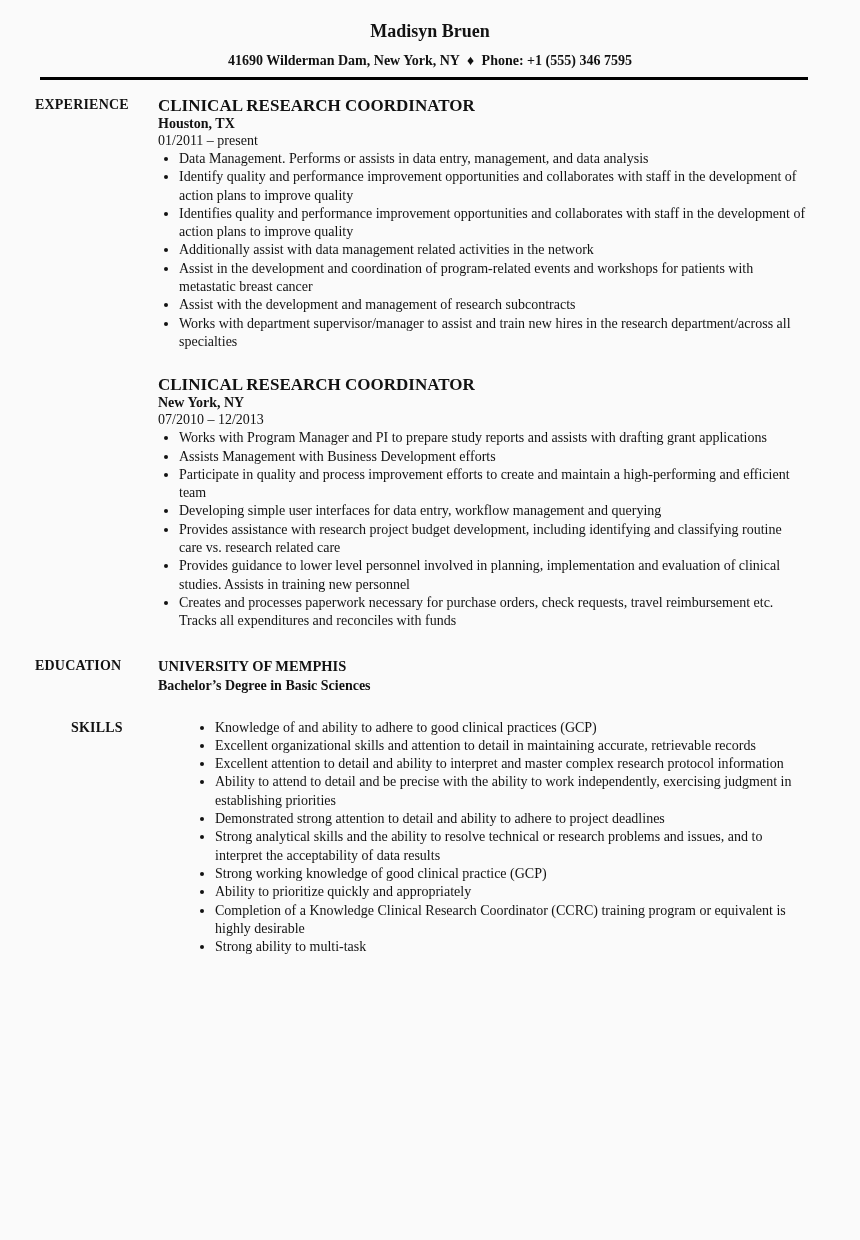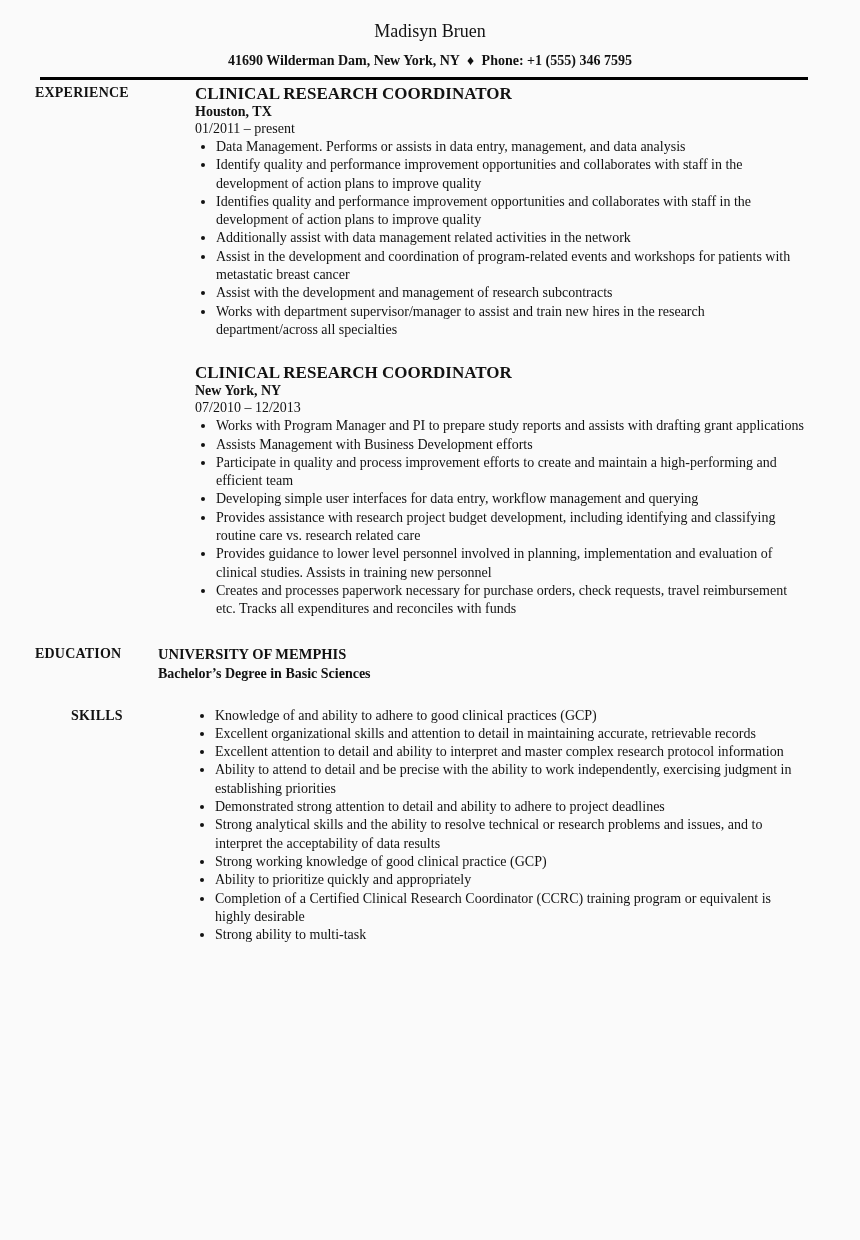--- a/index.html
+++ b/index.html
@@ -13,21 +13,21 @@
   }
   .page {
     position: relative;
     width: 860px;
     height: 1240px;
     overflow: hidden;
   }
   .header { text-align: center; padding-top: 22px; }
   .name {
     font-size: 18px;
-    font-weight: 400;
+    font-weight: 700;
     line-height: 18px;
   }
   .contact {
     font-size: 14px;
     font-weight: 700;
     line-height: 14px;
     margin-top: 14px;
   }
   .contact .sep { padding: 0 4px; }
   .rule {
@@ -47,21 +47,21 @@
     font-weight: 700;
     line-height: 18px;
     letter-spacing: 0.2px;
   }
   .content-col {
     flex: 1 1 auto;
     padding-right: 52px;
     font-size: 14px;
     line-height: 18px;
   }
-  .section-experience { margin-top: 4px; gap: 37px; }
+  .section-experience { margin-top: 16px; }
   .section-education  { margin-top: 26px; }
   .section-skills     { margin-top: 24px; padding-left: 36px; }
   .job + .job { margin-top: 24px; }
   .job-title {
     font-size: 17px;
     font-weight: 700;
     line-height: 19px;
   }
   .job-location { font-weight: 700; line-height: 17px; }
   .job-dates    { line-height: 17px; }
@@ -148,19 +148,19 @@
     <div class="content-col">
       <ul class="bullets skills-list">
         <li>Knowledge of and ability to adhere to good clinical practices (GCP)</li>
         <li>Excellent organizational skills and attention to detail in maintaining accurate, retrievable records</li>
         <li>Excellent attention to detail and ability to interpret and master complex research protocol information</li>
         <li>Ability to attend to detail and be precise with the ability to work independently, exercising judgment in establishing priorities</li>
         <li>Demonstrated strong attention to detail and ability to adhere to project deadlines</li>
         <li>Strong analytical skills and the ability to resolve technical or research problems and issues, and to interpret the acceptability of data results</li>
         <li>Strong working knowledge of good clinical practice (GCP)</li>
         <li>Ability to prioritize quickly and appropriately</li>
-        <li>Completion of a Certified Clinical Research Coordinator (CCRC) training program or equivalent is highly desirable</li>
+        <li>Completion of a Knowledge Clinical Research Coordinator (CCRC) training program or equivalent is highly desirable</li>
         <li>Strong ability to multi-task</li>
       </ul>
     </div>
   </div>
 
 </div>
 
 </body></html>

